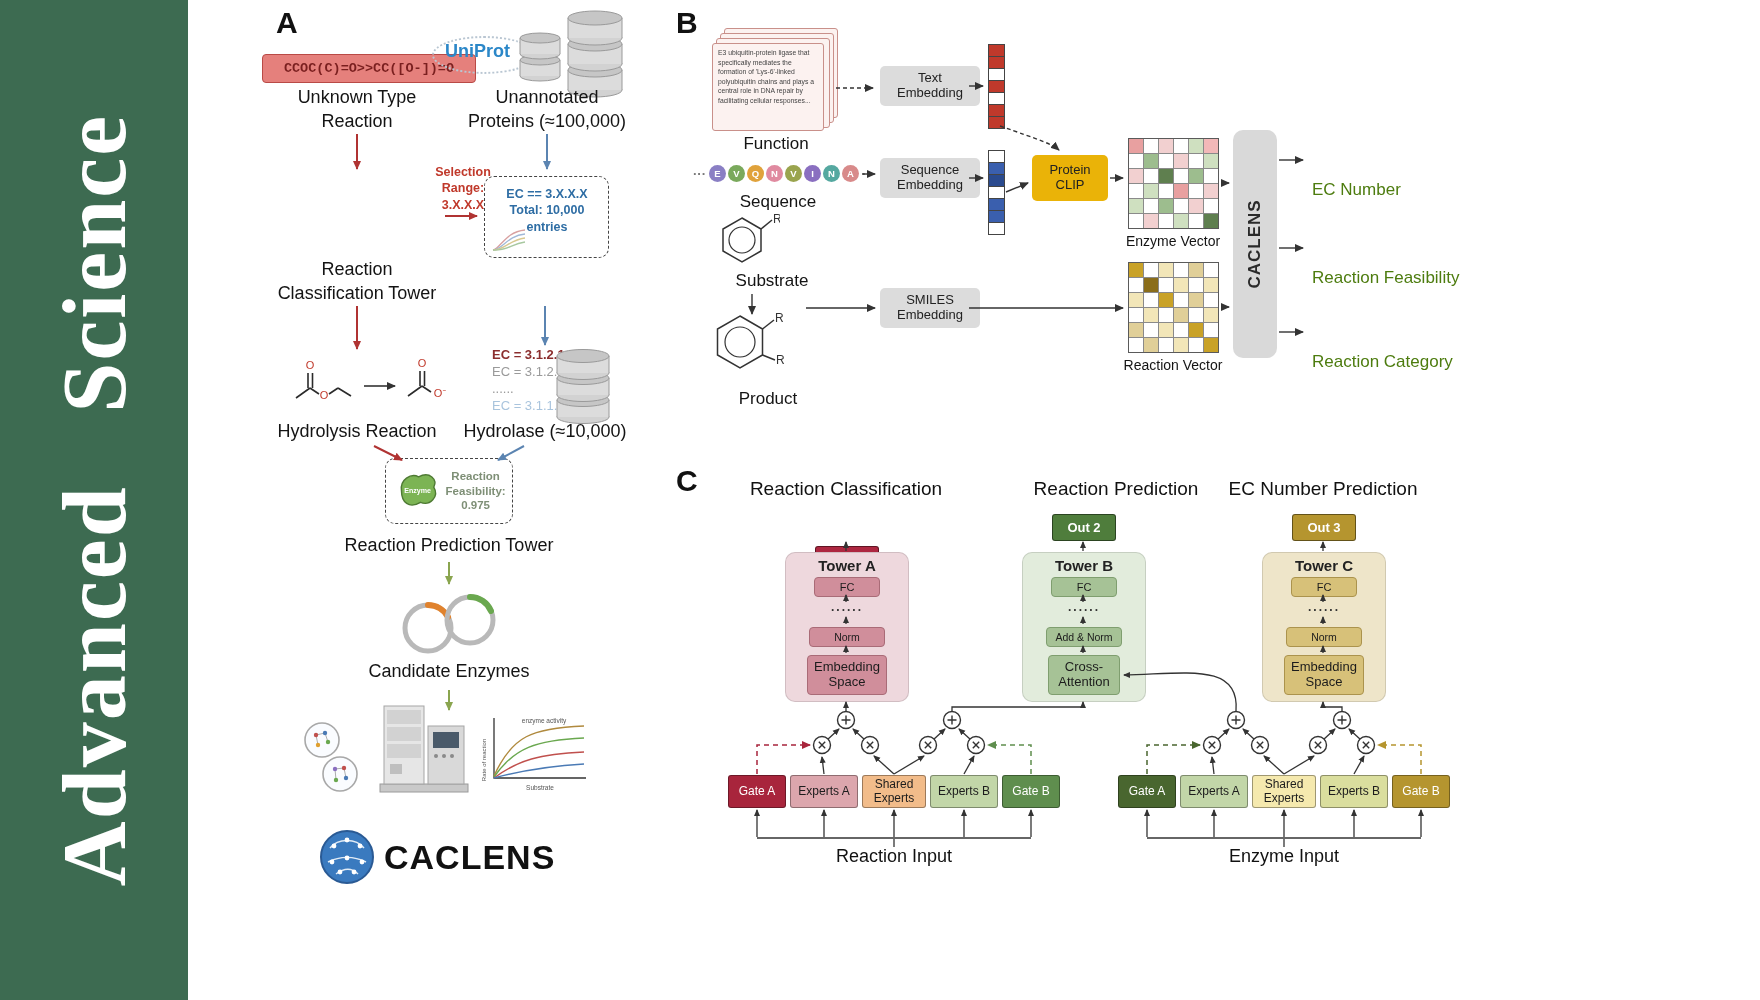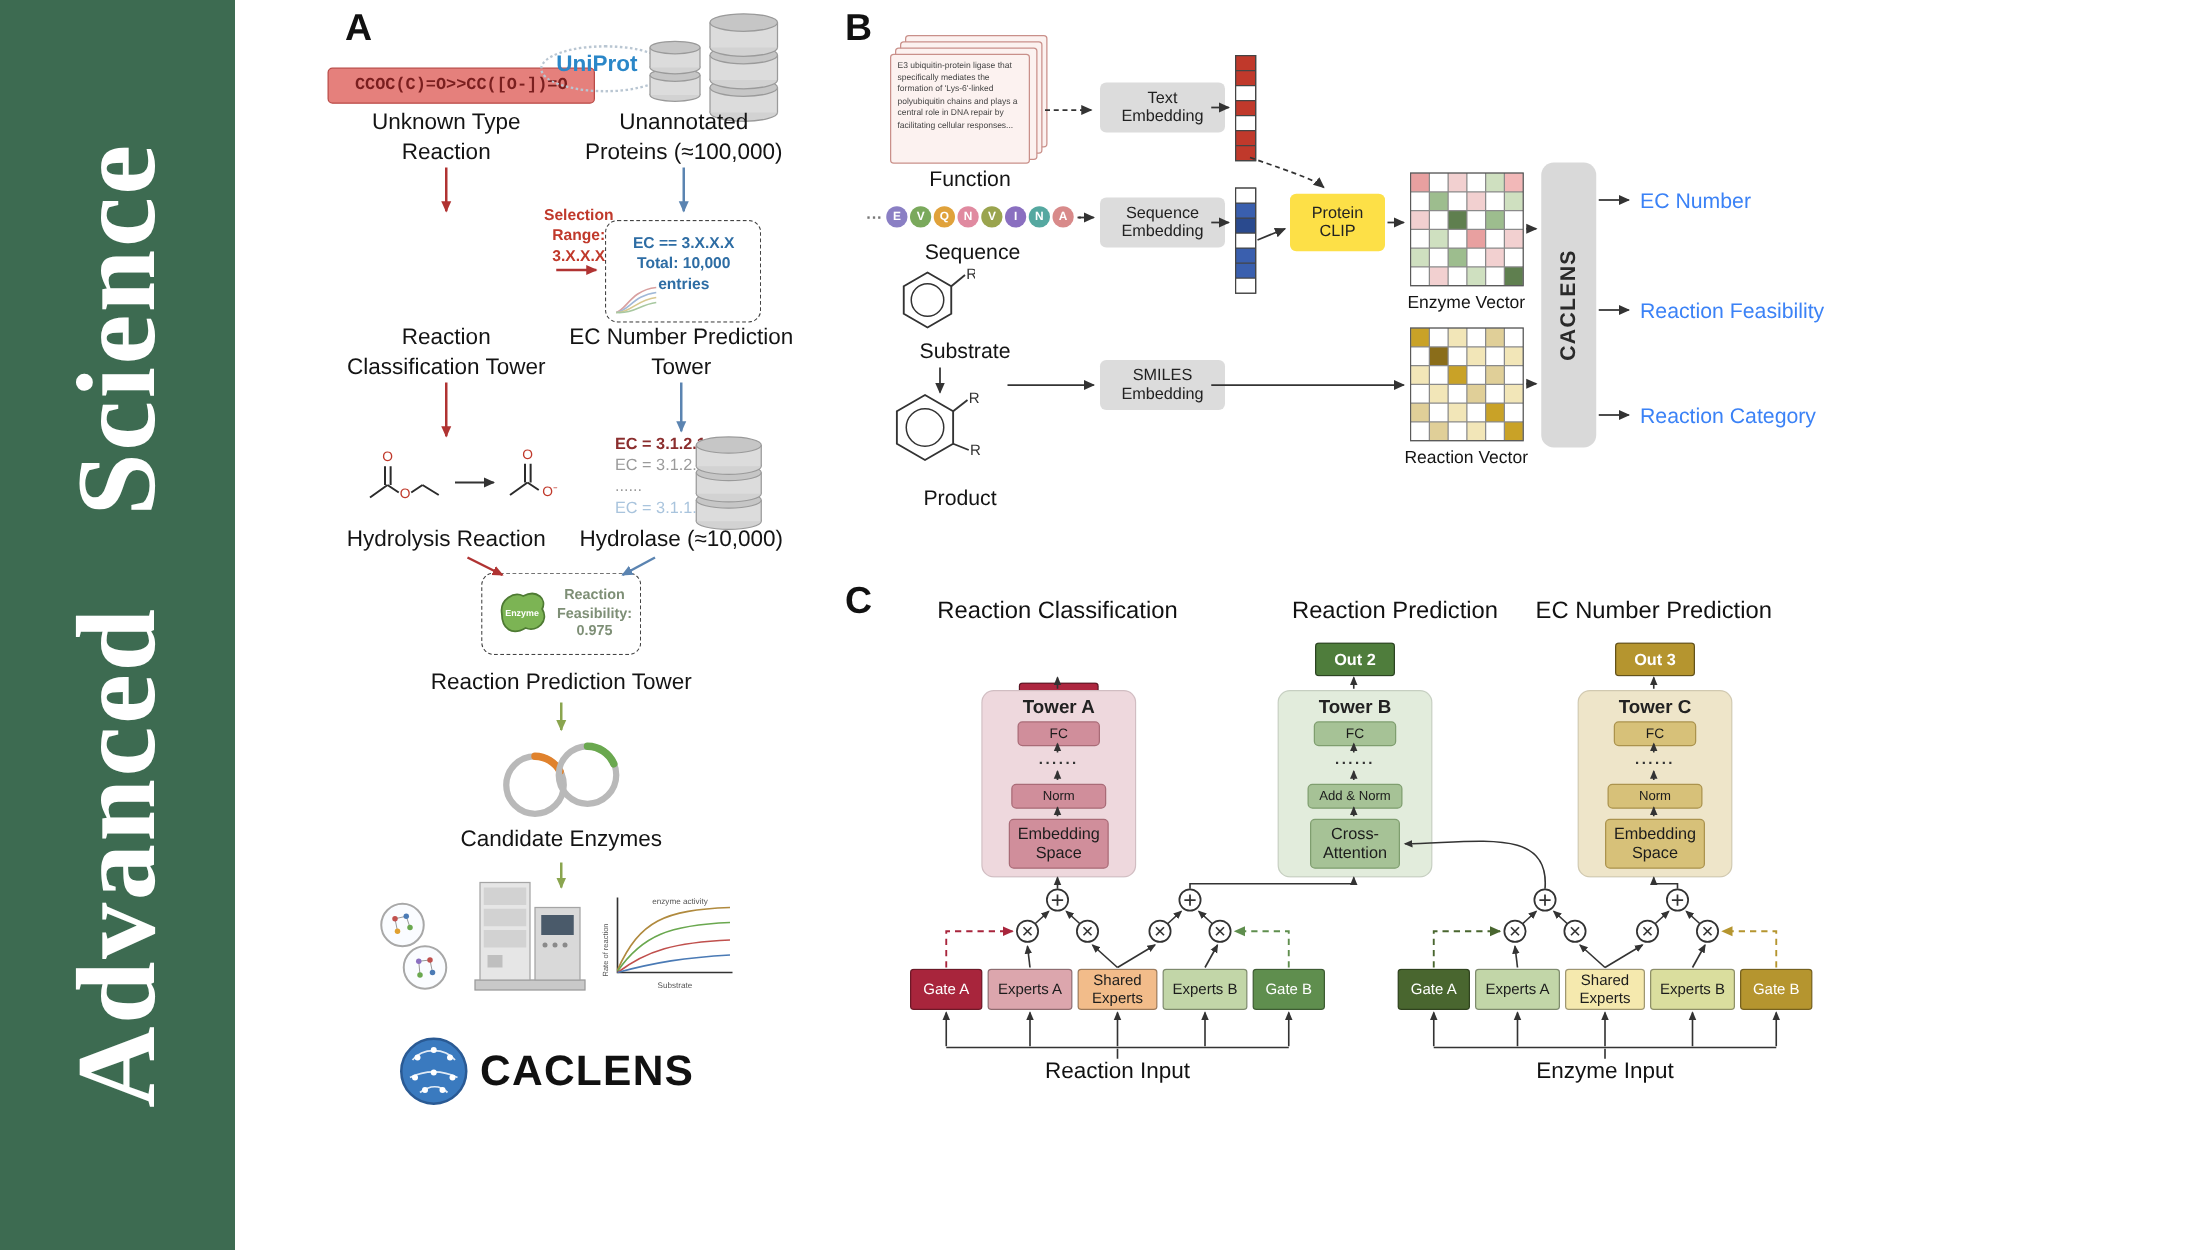--- a/index.html
+++ b/index.html
@@ -37,32 +37,32 @@
   .card.c1{left:12px;top:0;} .card.c2{left:8px;top:5px;} .card.c3{left:4px;top:10px;}
   .card.c4{left:0;top:15px;padding:4px 5px;box-sizing:border-box;}
   .card-text{font-size:6.8px;line-height:1.4;color:#444;}
   .seqrow{position:absolute;z-index:2;display:flex;align-items:center;gap:2px;}
   .sdots{font-size:13px;font-weight:700;color:#777;padding:0 1px;}
   .residues{display:flex;gap:2px;}
   .residues > span{width:17px;height:17px;border-radius:50%;color:#fff;font-size:9.5px;font-weight:700;
     display:flex;align-items:center;justify-content:center;}
   .embox{position:absolute;z-index:2;width:100px;height:40px;background:#dcdcdc;border-radius:5px;
     display:flex;align-items:center;justify-content:center;text-align:center;font-size:13px;color:#222;line-height:1.15;padding:0 6px;box-sizing:border-box;}
-  .clipbox{position:absolute;z-index:2;width:76px;height:46px;background:#fde047;border-radius:5px;
+  .clipbox{position:absolute;z-index:2;width:76px;height:46px;background:#eab308;border-radius:5px;
     display:flex;align-items:center;justify-content:center;text-align:center;font-size:13px;color:#222;line-height:1.15;padding:0 8px;box-sizing:border-box;}
   .vec{position:absolute;z-index:2;display:grid;grid-template-columns:15px;grid-auto-rows:11px;gap:1px;
     background:#444;border:1px solid #444;}
   .vec > span{display:block;}
   .grid6{position:absolute;z-index:2;display:grid;grid-template-columns:repeat(6,14px);grid-auto-rows:14px;gap:1px;
     background:#8a8a8a;border:1px solid #5a5a5a;}
   .grid6 > span{display:block;background:#fff;}
   .caclens-box{position:absolute;z-index:2;left:1233px;top:130px;width:44px;height:228px;background:#d9d9d9;border-radius:10px;}
   .vtext{position:absolute;left:50%;top:50%;transform:translate(-50%,-50%) rotate(-90deg);
     white-space:nowrap;font-size:17px;font-weight:600;letter-spacing:1px;color:#2a2a2a;}
-  .bout{position:absolute;z-index:2;font-size:17px;white-space:nowrap;color:#3b82f6;}
+  .bout{position:absolute;z-index:2;font-size:17px;white-space:nowrap;color:#4d7c0f;margin-top:29px;}
   
   .ctitle{position:absolute;z-index:2;top:478px;width:240px;text-align:center;font-size:19px;color:#111;}
   .out{position:absolute;z-index:2;top:514px;width:62px;height:25px;border-radius:3px;color:#fff;
     font-size:13px;font-weight:700;display:flex;align-items:center;justify-content:center;border:1px solid rgba(0,0,0,.45);}
   .out1{background:#ad2740;margin-top:32px;} .out2{background:#4f7d3c;} .out3{background:#b5952f;}
   .tower{position:absolute;z-index:2;top:552px;width:122px;height:148px;border-radius:10px;border:1px solid rgba(0,0,0,.12);}
   .towerA{background:#eed8dd;} .towerB{background:#e2ecdc;} .towerC{background:#eee5c9;}
   .ttitle{position:absolute;left:0;right:0;top:4px;text-align:center;font-size:15px;font-weight:700;color:#222;}
   .tbox{position:absolute;left:50%;transform:translateX(-50%);border-radius:4px;border:1px solid rgba(0,0,0,.3);
     display:flex;align-items:center;justify-content:center;text-align:center;color:#1c1c1c;}
@@ -285,21 +285,20 @@
         <path d="M2,26 C10,24 14,8 34,6" stroke="#d8a0a0"></path>
         <path d="M2,26 C12,25 16,12 34,10" stroke="#a0b8d8"></path>
         <path d="M2,26 C14,26 18,16 34,14" stroke="#d8c890"></path>
         <path d="M2,26 C16,27 20,20 34,18" stroke="#a8c8a0"></path>
       </g>
     </svg>
     <div class="box-blue-text">EC == 3.X.X.X Total: 10,000 entries</div>
   </div>
 
   <div class="albl" style="left:267px;top:258px;width:180px;">Reaction Classification Tower</div>
-  <div class="albl" style="left:455px;top:258px;width:180px;">EC Number Prediction Tower</div>
 
   <svg class="abs" style="left:288px;top:356px;" width="70" height="60" viewBox="0 0 70 60">
     <g stroke="#2b2b2b" stroke-width="1.6" fill="none">
       <path d="M8,42 L22,32 M22,32 L31,38 M41,38 L50,32 M50,32 L63,40"></path>
       <path d="M20,32 L20,17 M24.5,32 L24.5,17"></path>
     </g>
     <text x="36" y="42.5" text-anchor="middle" font-size="11" fill="#c0392b">O</text>
     <text x="22" y="13" text-anchor="middle" font-size="11" fill="#c0392b">O</text>
   </svg>
   <svg class="abs" style="left:400px;top:356px;" width="56" height="60" viewBox="0 0 56 60">

